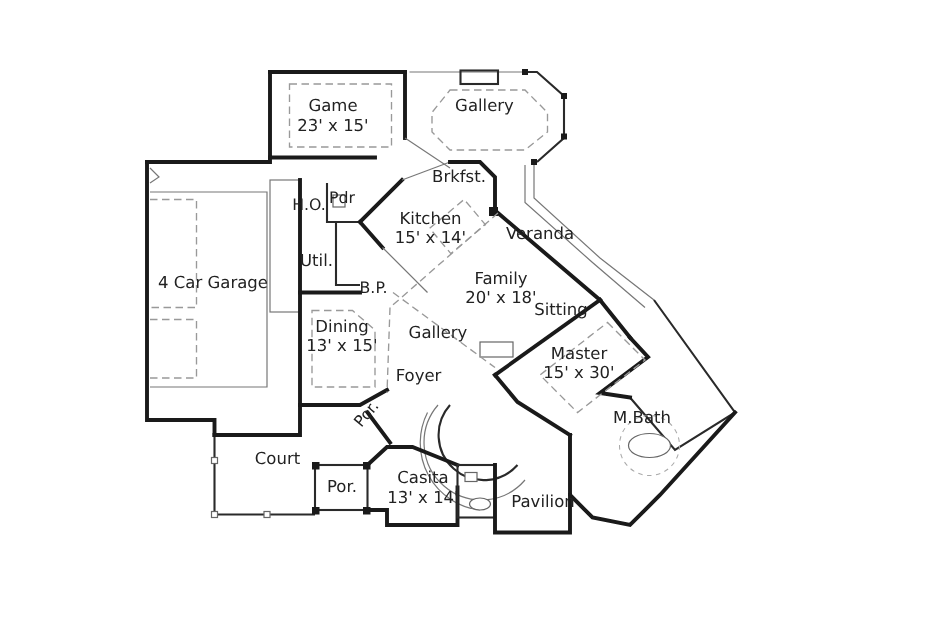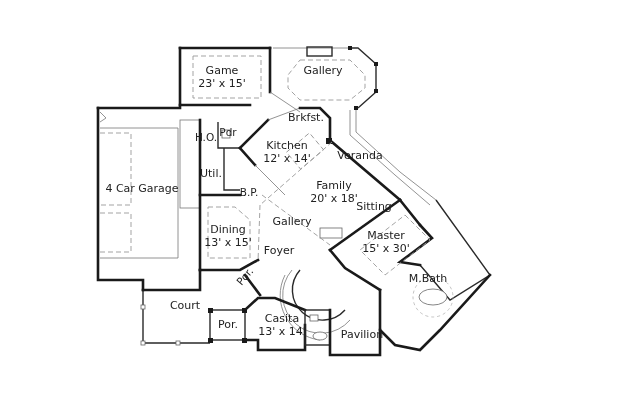--- a/index.html
+++ b/index.html
@@ -139,21 +139,21 @@
   <span class="dim">23' x 15'</span>
 </div>
 <div class="label" style="left:323px;top:64px">
   <span>Gallery</span>
 </div>
 <div class="label" style="left:306px;top:111px">
   <span>Brkfst.</span>
 </div>
 <div class="label" style="left:287px;top:139px">
   <span>Kitchen</span>
-  <span class="dim">12' x 14'</span>
+  <span class="dim">15' x 14'</span>
 </div>
 <div class="label" style="left:360px;top:149px">
   <span>Veranda</span>
 </div>
 <div class="label small" style="left:206px;top:131px">
   <span>H.O.</span>
 </div>
 <div class="label small" style="left:228px;top:126px">
   <span>Pdr</span>
 </div>
@@ -169,21 +169,21 @@
 <div class="label" style="left:334px;top:179px">
   <span>Family</span>
   <span class="dim">20' x 18'</span>
 </div>
 <div class="label" style="left:374px;top:200px">
   <span>Sitting</span>
 </div>
 <div class="label" style="left:292px;top:215px">
   <span>Gallery</span>
 </div>
-<div class="label" style="left:228px;top:223px">
+<div class="label" style="left:228px;top:211px">
   <span>Dining</span>
   <span class="dim">13' x 15'</span>
 </div>
 <div class="label" style="left:386px;top:229px">
   <span>Master</span>
   <span class="dim">15' x 30'</span>
 </div>
 <div class="label" style="left:279px;top:244px">
   <span>Foyer</span>
 </div>

